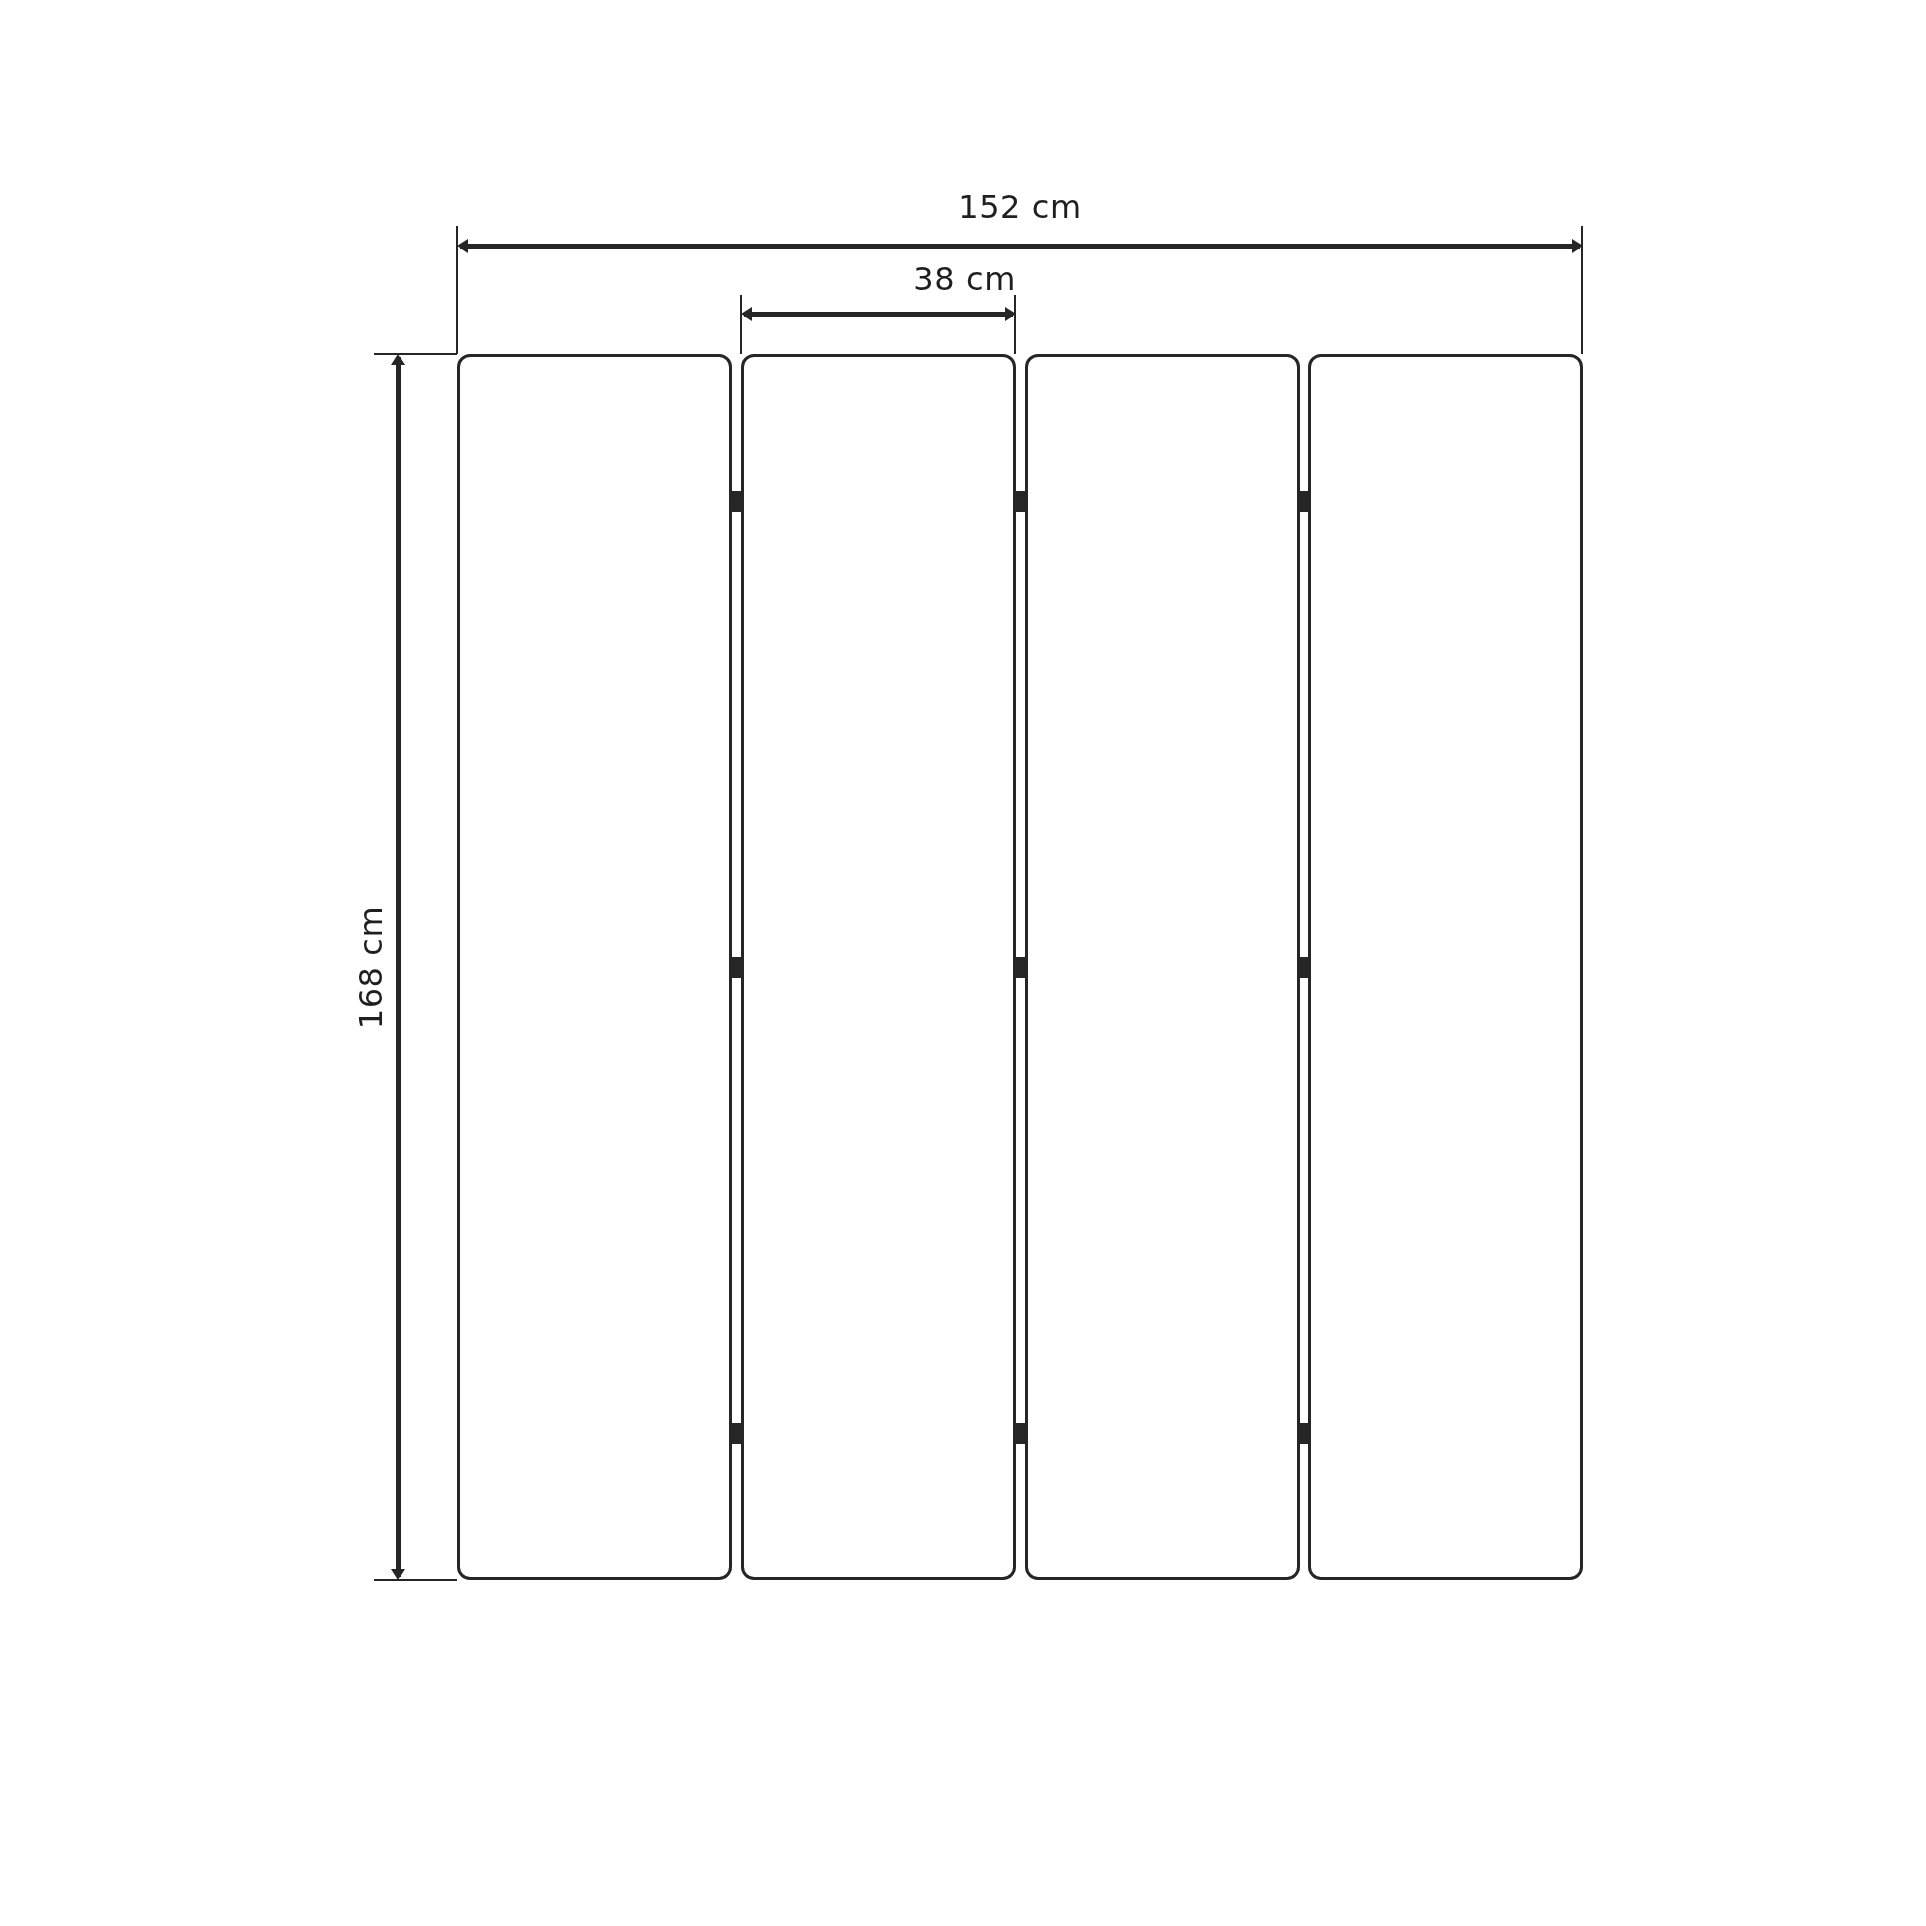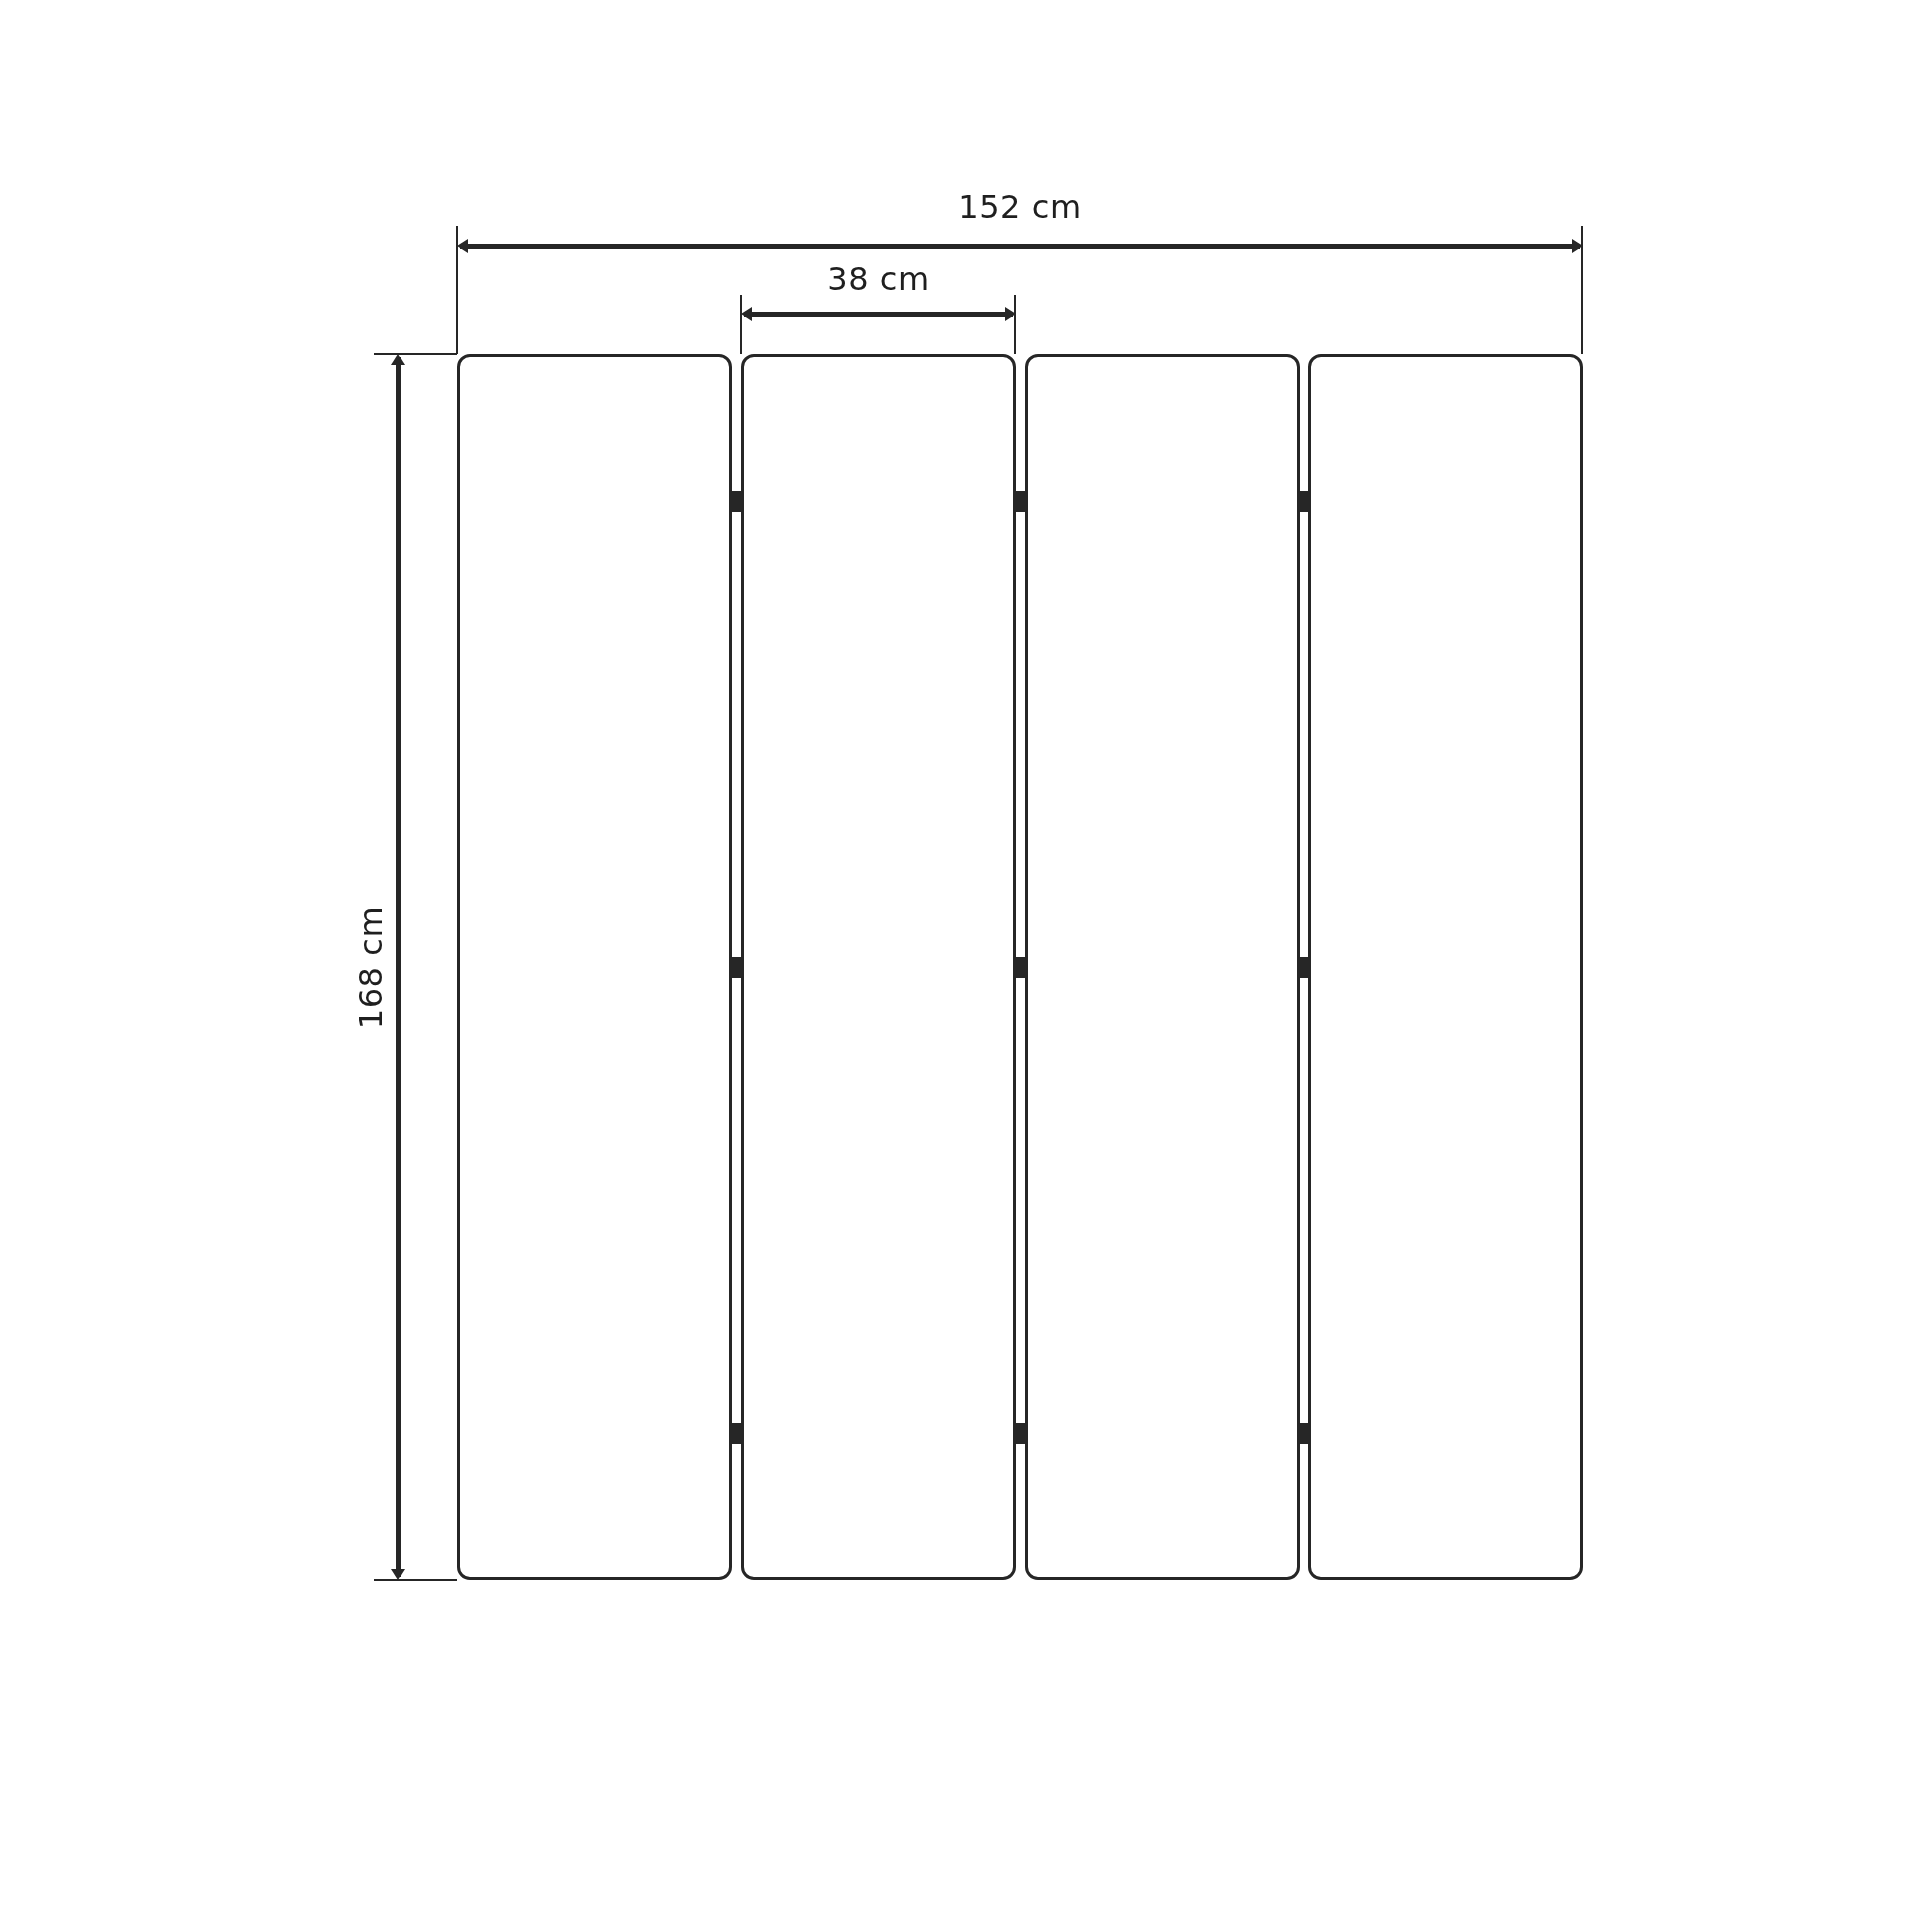--- a/index.html
+++ b/index.html
@@ -108,21 +108,21 @@
     background: var(--line, #262626);
     border-radius: 1.3px;
   }
 
   
   #label-total-width  { left: 457px;  top: 190px;  width: 1126px; }
   #ext-total-left     { left: 456px;  top: 226px;  width: 1.9px;  height: 128px; }
   #ext-total-right    { left: 1581px; top: 226px;  width: 1.9px;  height: 128px; }
   #dim-total-width    { left: 457px;  top: 236px;  width: 1126px; height: 20.5px; }
 
-  #label-panel-width  { left: 741px; top: 262px;  width: 275px; }
+  #label-panel-width  { left: 741px; top: 262px;  width: 275px; text-align: right; }
   #ext-panel-left     { left: 740px; top: 295px;  width: 1.9px;  height: 59px; }
   #ext-panel-right    { left: 1014px; top: 295px;  width: 1.9px;  height: 59px; }
   #dim-panel-width    { left: 741px; top: 304px;  width: 275px; height: 20.5px; }
 
   #label-height {
     left: 243px; top: 950px;
     width: 257px; height: 35px;
     transform: rotate(-90deg);
   }
   #ext-height-top     { left: 374px;  top: 353px;  width: 83px; height: 1.9px; }

